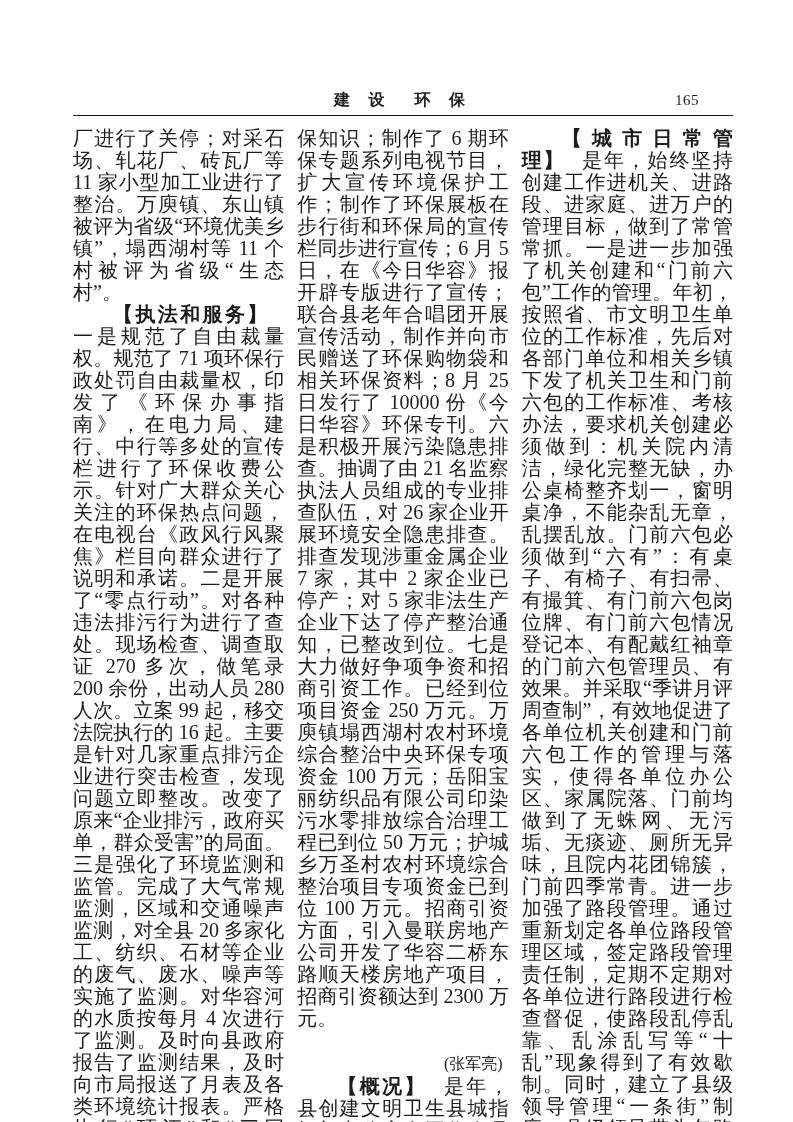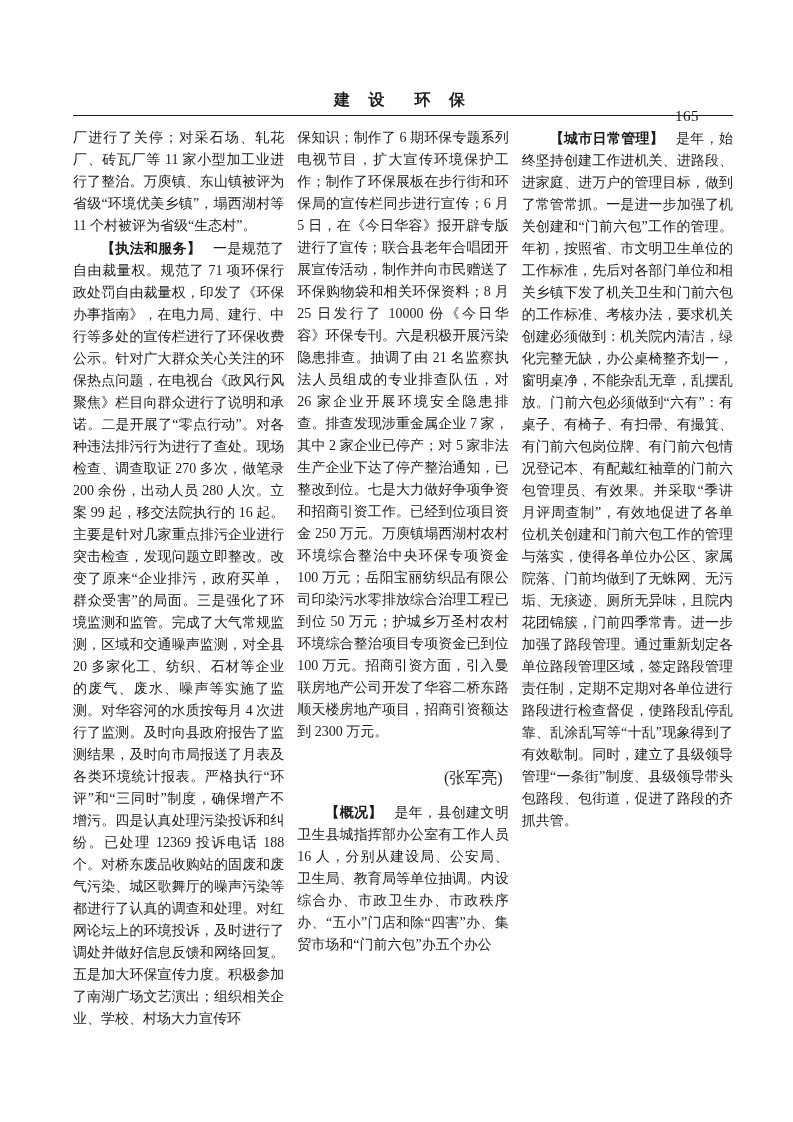--- a/index.html
+++ b/index.html
@@ -29,47 +29,46 @@
     font-size: 16px;
     letter-spacing: 7px;
     white-space: pre;
   }
   .page-number {
     position: absolute;
     right: 34px;
     top: 2px;
     font-size: 15px;
     letter-spacing: 0.5px;
-    margin-top: 16px;
   }
   .header-rule {
     border-bottom: 1.6px solid #1a1a1a;
     margin-top: 1px;
   }
   .columns {
     display: flex;
     gap: 13px;
     margin-top: 11px;
   }
   .column { flex: 1 1 0; min-width: 0; }
   p.body {
     margin: 0;
-    font-size: 14px;
+    font-size: 20px;
     line-height: 22px;
     text-align: justify;
     text-justify: inter-ideograph;
   }
   p.indent { text-indent: 2em; }
   .lead {
     font-weight: bold;
     font-family: Liberation Sans, sans-serif;
     margin-right: 0.85em;
   }
   .attribution {
-    margin: 24px 0 12px 0;
+    margin: 24px 0 0 0;
     font-size: 16px;
     line-height: 22px;
     text-align: right;
     padding-right: 6px;
   }
   .section-header {
     margin: 22px 0 26px 0;
     background: #d6d6d6;
     text-align: center;
     font-family: "Liberation Sans", sans-serif;

